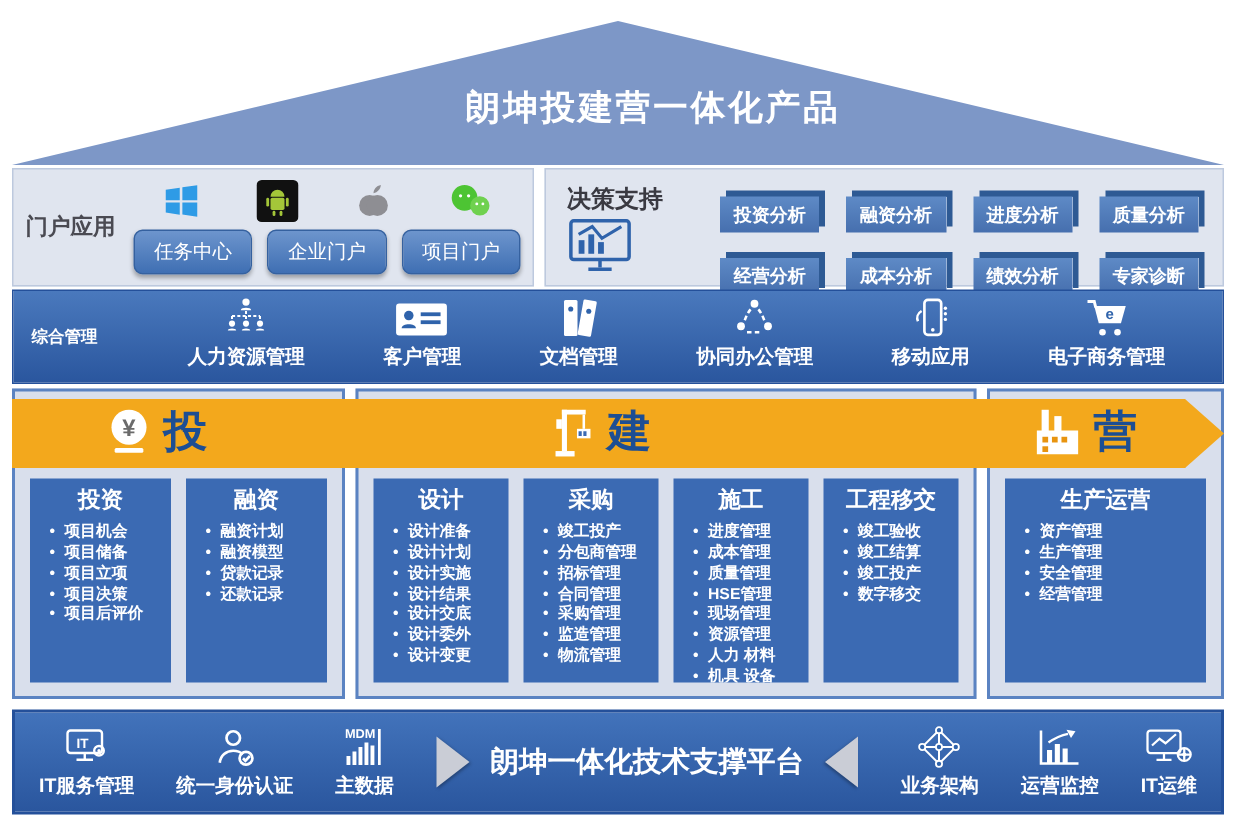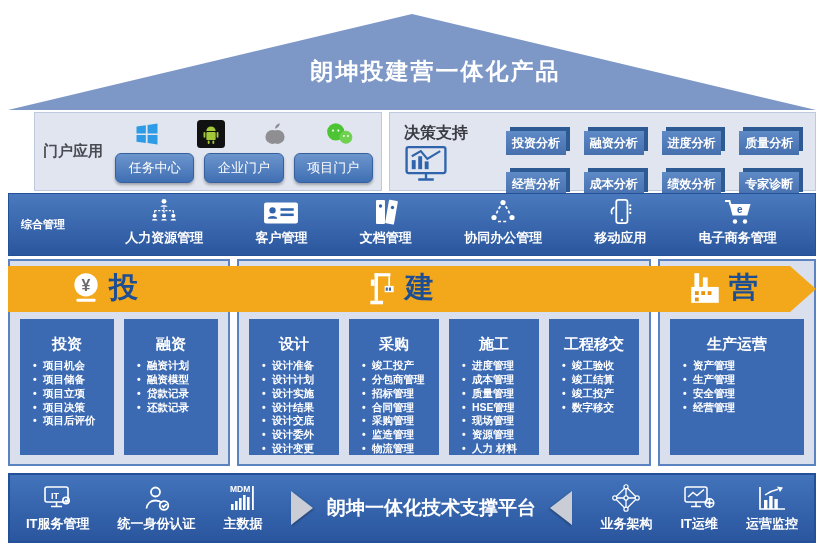--- a/index.html
+++ b/index.html
@@ -8,21 +8,21 @@
 
   
   .roof { position:absolute; left:8px; top:14px; width:808px; height:96px;
           background:#7d97c7; clip-path:polygon(50% 0, 100% 100%, 0 100%); }
   .roof-title { position:absolute; left:0; right:0; top:56px; text-align:center;
                 color:#fff; font-size:23px; font-weight:bold; letter-spacing:2px; z-index:2;margin-left:47px; }
 
   
   .top-row { position:absolute; left:8px; top:112px; width:808px; height:79px; display:flex; gap:7px; }
   .panel-light { background:#e0e5ef; border:1px solid #bdc9de; }
-  .portal-panel { width:348px; display:flex; align-items:center; padding:0 8px;margin-left:26px; }
+  .portal-panel { width:348px; display:flex; align-items:center; padding:0 8px; }
   .portal-label { font-size:15px; font-weight:bold; color:#4a4a52; width:72px; }
   .portal-content { flex:1; display:flex; flex-direction:column; justify-content:space-between; height:100%; padding:5px 0 7px; }
   .portal-icons { display:flex; justify-content:space-around; align-items:center; height:32px; }
   .portal-buttons { display:flex; gap:10px; }
   .pbtn { flex:1; background:linear-gradient(#6d95cd,#3f6fb3); border:1px solid #35619f; border-radius:6px;
           color:#fff; font-size:13px; font-weight:normal; text-align:center; padding:5px 0;
           box-shadow:0 2px 3px rgba(0,0,0,.3); }
 
   .decision-panel { flex:1; display:flex; padding:4px 10px 4px 14px; }
   .decision-left { width:92px; display:flex; flex-direction:column; align-items:flex-start;
@@ -44,21 +44,21 @@
                color:#fff; font-size:13px; font-weight:bold; padding-bottom:4px; }
 
   
   .main { position:absolute; left:8px; top:259px; width:808px; height:207px; }
   .panels { display:flex; gap:7px; height:100%; }
   .stage-panel { background:#d9dfec; border:2px solid #5b83c2; position:relative; }
   .stage-invest { width:222px; }
   .stage-build { flex:1; }
   .stage-operate { width:158px; }
   .columns { position:absolute; left:10px; right:10px; top:58px; bottom:9px; display:flex; gap:10px; }
-  .col { flex:1; background:#3b6ab3; color:#fff; padding:14px 4px; overflow:hidden; }
+  .col { flex:1; background:#3b6ab3; color:#fff; padding:3px 4px; overflow:hidden; }
   .col-title { text-align:center; font-size:15px; font-weight:bold; margin:2px 0 5px; }
   .col-list { list-style:none; margin:0; padding:0 0 0 8px; font-size:10.5px; line-height:1.32; font-weight:bold; }
   .col-list li { position:relative; padding-left:11px; }
   .col-list li::before { content:"•"; position:absolute; left:1px; }
 
   .arrow-band { position:absolute; left:0; top:7px; width:100%; height:46px; background:#f3a81c;
                 clip-path:polygon(0 0, calc(100% - 26px) 0, 100% 50%, calc(100% - 26px) 100%, 0 100%);
                 z-index:5; box-shadow:0 2px 3px rgba(0,0,0,.2); }
   .stage-label { position:absolute; top:9px; display:flex; align-items:center; gap:7px; z-index:6;
                  color:#1d4e93; font-size:29px; font-weight:bold; }
@@ -465,44 +465,44 @@
                 <circle cx="15" cy="27" r="2.2"></circle>
                 <circle cx="3" cy="15" r="2.2"></circle>
                 <circle cx="15" cy="15" r="2.2"></circle>
               </g>
             </svg>
         </span>
         <span>业务架构</span>
       </div>
       <div class="plat-item">
         <span class="icon">
+          <svg width="30" height="28" viewBox="0 0 30 28">
+              <path d="M3 3v22h25" stroke="#fff" stroke-width="1.7" fill="none"></path>
+              <g fill="#fff">
+                <rect x="7" y="16" width="3.4" height="9"></rect>
+                <rect x="12.2" y="12" width="3.4" height="13"></rect>
+                <rect x="17.4" y="15" width="3.4" height="10"></rect>
+              </g>
+              <path d="M8 11c5-3.5 9-5 13-5.8" stroke="#fff" stroke-width="1.5" fill="none"></path>
+              <path d="M20 2.5l6 1-3 4.5z" fill="#fff"></path>
+            </svg>
+        </span>
+        <span>运营监控</span>
+      </div>
+      <div class="plat-item">
+        <span class="icon">
           <svg width="34" height="28" viewBox="0 0 32 28">
               <g stroke="#fff" fill="none" stroke-width="1.5">
                 <rect x="2" y="3" width="22" height="15" rx="2"></rect>
                 <path d="M5 13l5-4.5 4 3 7-6"></path>
                 <path d="M13 18v4M8 22.5h10"></path>
                 <circle cx="26.5" cy="19" r="4.3"></circle>
                 <path d="M26.5 14.5v9M22 19h9"></path>
               </g>
               <circle cx="26.5" cy="19" r="1.4" fill="#fff"></circle>
             </svg>
         </span>
         <span>IT运维</span>
       </div>
-      <div class="plat-item">
-        <span class="icon">
-          <svg width="30" height="28" viewBox="0 0 30 28">
-              <path d="M3 3v22h25" stroke="#fff" stroke-width="1.7" fill="none"></path>
-              <g fill="#fff">
-                <rect x="7" y="16" width="3.4" height="9"></rect>
-                <rect x="12.2" y="12" width="3.4" height="13"></rect>
-                <rect x="17.4" y="15" width="3.4" height="10"></rect>
-              </g>
-              <path d="M8 11c5-3.5 9-5 13-5.8" stroke="#fff" stroke-width="1.5" fill="none"></path>
-              <path d="M20 2.5l6 1-3 4.5z" fill="#fff"></path>
-            </svg>
-        </span>
-        <span>运营监控</span>
-      </div>
     </div>
   </div>
 
 </div>
 
 </body></html>

